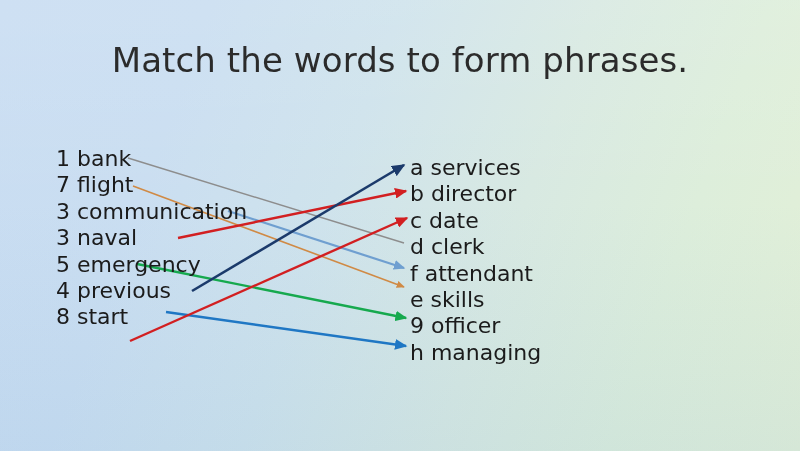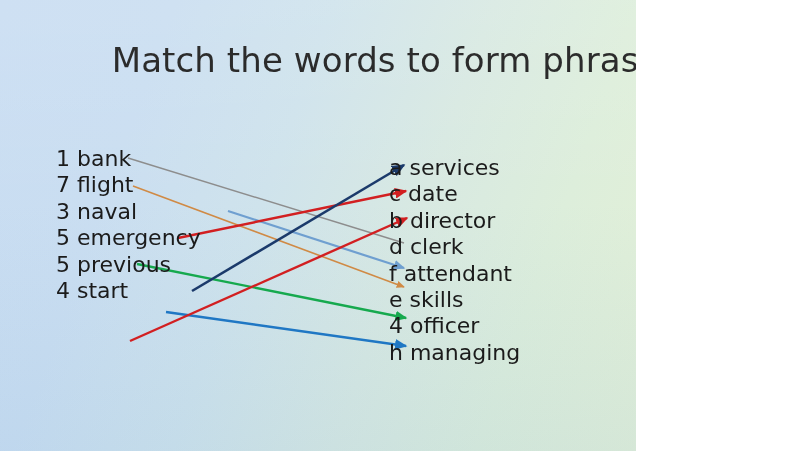--- a/index.html
+++ b/index.html
@@ -8,21 +8,21 @@
     padding: 0;
   }
   body {
     width: 800px;
     height: 451px;
     overflow: hidden;
     font-family: "DejaVu Sans", "Liberation Sans", sans-serif;
   }
   #slide {
     position: relative;
-    width: 636px;
+    width: 800px;
     height: 451px;
     background:
       linear-gradient(110deg,
         #c9ddf2 0%,
         #cadef1 22%,
         #cfe3ec 42%,
         #d8e9e2 62%,
         #ddeedb 80%,
         #e3f0d7 100%);
     overflow: hidden;
@@ -52,21 +52,21 @@
   }
   .column {
     position: absolute;
     z-index: 3;
   }
   #left-column {
     left: 56px;
     top: 146px;
   }
   #right-column {
-    left: 389px;
+    left: 410px;
     top: 155px;
   }
   .term {
     font-size: 22px;
     line-height: 26.4px;
     color: #1b1b1b;
     white-space: nowrap;
   }
   #connector-layer {
     position: absolute;
@@ -116,30 +116,31 @@
         <line x1="137" y1="264" x2="406" y2="318" stroke="#16a94e" stroke-width="2.3" stroke-linecap="butt" marker-end="url(#arrowhead-4)"></line>
         <line x1="192" y1="291" x2="404" y2="165" stroke="#1b3a6b" stroke-width="2.6" stroke-linecap="butt" marker-end="url(#arrowhead-5)"></line>
         <line x1="166" y1="312" x2="406" y2="346" stroke="#1f77c4" stroke-width="2.4" stroke-linecap="butt" marker-end="url(#arrowhead-6)"></line>
         <line x1="130" y1="341" x2="407" y2="218" stroke="#d21f21" stroke-width="2.4" stroke-linecap="butt" marker-end="url(#arrowhead-7)"></line>
       </g>
   </svg>
 
   <div id="left-column" class="column">
     <div class="term">1 bank</div>
     <div class="term">7 flight</div>
+    <div class="term">3 communication</div>
     <div class="term">3 naval</div>
     <div class="term">5 emergency</div>
-    <div class="term">5 previous</div>
-    <div class="term">4 start</div>
+    <div class="term">4 previous</div>
+    <div class="term">8 start</div>
   </div>
 
   <div id="right-column" class="column">
     <div class="term">a services</div>
+    <div class="term">b director</div>
     <div class="term">c date</div>
-    <div class="term">b director</div>
     <div class="term">d clerk</div>
     <div class="term">f attendant</div>
     <div class="term">e skills</div>
-    <div class="term">4 officer</div>
+    <div class="term">9 officer</div>
     <div class="term">h managing</div>
   </div>
 
 </div>
 
 </body></html>

